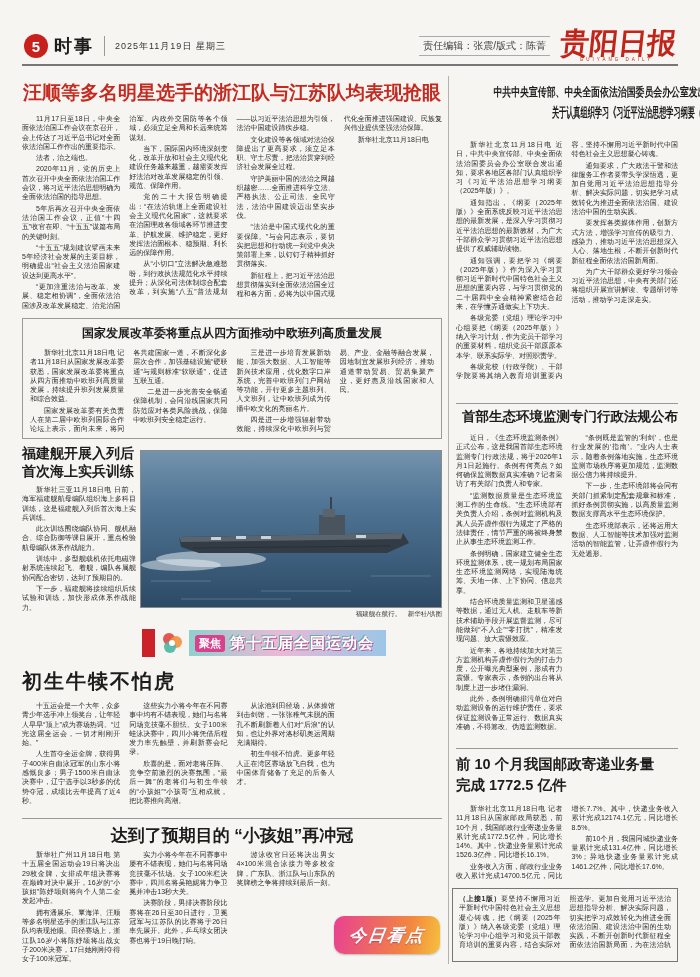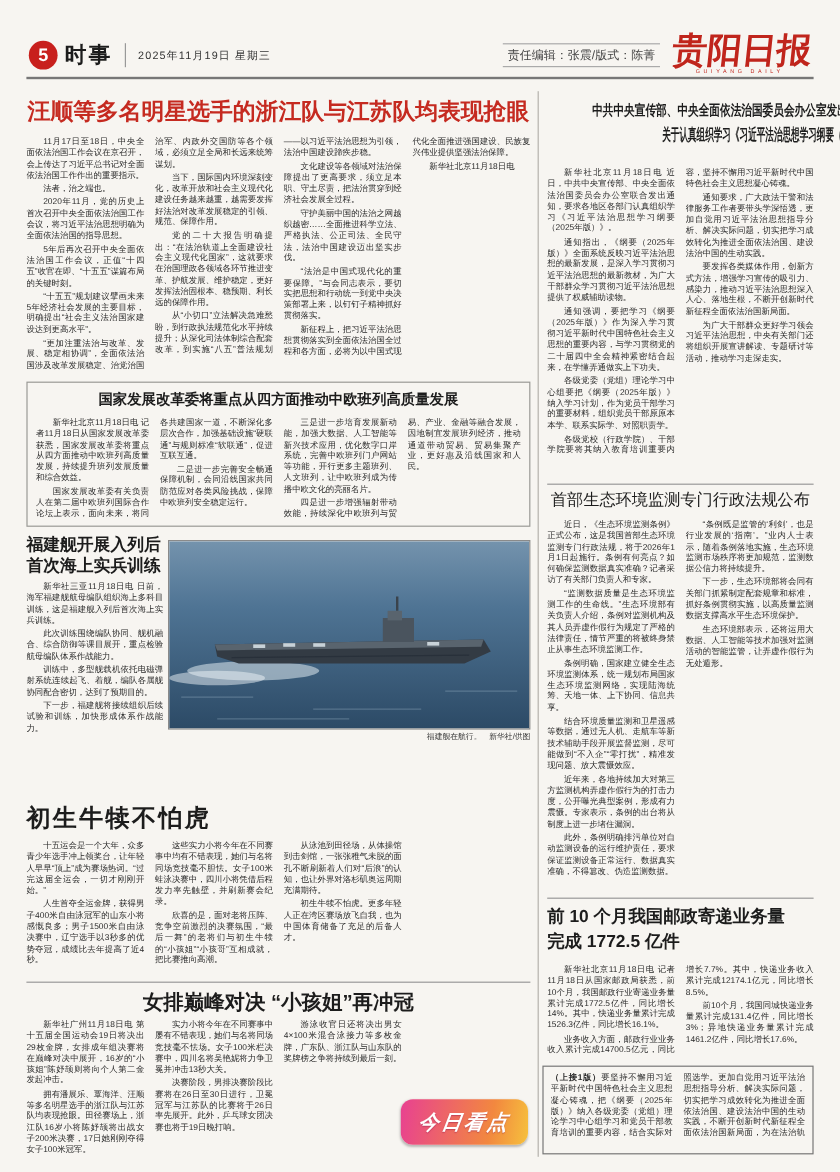--- a/index.html
+++ b/index.html
@@ -28,21 +28,21 @@
   
   .lead-hl{left:22px;top:80px;width:420px;text-align:center;color:#c52a20;font-weight:bold;
            font-size:19px;letter-spacing:0;white-space:nowrap;}
   .rail-box{left:22px;top:318px;width:404px;border:1px solid #9a9a96;padding:6px 7px 4px;}
   .rail-hl{text-align:center;font-weight:bold;font-size:12px;margin:0 0 6px;white-space:nowrap;}
   .fj-hl{font-size:14px;font-weight:bold;line-height:18px;margin:0 0 5px;}
   .games-hl{text-align:left;font-weight:bold;font-size:20px;margin:8px 0 6px;letter-spacing:2px;}
   .vb-hl{left:22px;top:824px;width:420px;text-align:center;font-weight:bold;font-size:17px;}
   .r-hl1,.r-hl2{text-align:center;font-weight:bold;white-space:nowrap;overflow:visible;}
   .squeeze{display:inline-block;white-space:nowrap;transform-origin:50% 50%;}
-  .eco-hl{left:456px;top:408px;width:222px;text-align:center;font-weight:normal;font-size:13.5px;white-space:nowrap;}
+  .eco-hl{left:456px;top:408px;width:222px;text-align:right;font-weight:bold;font-size:13.5px;white-space:nowrap;}
   .post-hl{left:456px;top:754px;width:222px;text-align:left;font-weight:bold;font-size:14.5px;line-height:21px;}
   .vdiv{left:448px;top:76px;width:1px;height:888px;background:#b5b2ac;}
   
   .photo{left:140px;top:450px;width:302px;}
   .photo svg{display:block;border:1px solid #8a8a8a;}
   .caption{font-size:6.5px;color:#333;text-align:right;margin-top:2px;}
   
   .badgerow{left:142px;top:628px;height:30px;display:flex;align-items:center;gap:4px;}
   .redblock{width:13px;height:28px;background:#cc2128;}
   .banner{height:26px;display:flex;align-items:center;gap:5px;padding:0 12px 0 6px;
@@ -156,36 +156,49 @@
         <rect x="70" y="86" width="10" height="3"></rect>
           <rect x="95" y="85" width="10" height="3"></rect>
         <rect x="120" y="85" width="10" height="3"></rect>
           <rect x="215" y="84" width="10" height="3"></rect>
       </g>
       <line x1="52" y1="97" x2="250" y2="95" stroke="#28303a" stroke-width="1"></line>
     </svg>
     <div class="caption">福建舰在航行。　新华社/供图</div>
   </div>
 
+  <div class="abs badgerow">
+    <div class="redblock"></div>
+    <svg width="26" height="26" viewBox="0 0 26 26">
+      <circle cx="10" cy="9" r="6" fill="#e2453f" opacity="0.9"></circle>
+      <circle cx="17" cy="12" r="6" fill="#f0923c" opacity="0.9"></circle>
+      <circle cx="11" cy="17" r="6" fill="#4eb6a4" opacity="0.9"></circle>
+      <circle cx="13" cy="13" r="3" fill="#fff"></circle>
+    </svg>
+    <div class="banner">
+      <span class="focus-tag">聚焦</span>
+      <span class="banner-title">第十五届全国运动会</span>
+    </div>
+  </div>
 
   <div class="abs" style="left:22px;top:660px;width:420px;">
     <div class="games-hl">初生牛犊不怕虎</div>
     <div class="cols c4" style="height:112px;">
         <p>十五运会是一个大年，众多青少年选手冲上领奖台，让年轻人早早“顶上”成为赛场热词。“过完这届全运会，一切才刚刚开始。”</p>
         <p>人生首夺全运金牌，获得男子400米自由泳冠军的山东小将感慨良多；男子1500米自由泳决赛中，辽宁选手以3秒多的优势夺冠，成绩比去年提高了近4秒。</p>
         <p>这些实力小将今年在不同赛事中均有不错表现，她们与名将同场竞技毫不胆怯。女子100米蛙泳决赛中，四川小将凭借后程发力率先触壁，并刷新赛会纪录。</p>
         <p>欣喜的是，面对老将压阵、竞争空前激烈的决赛氛围，“最后一舞”的老将们与初生牛犊的“小孩姐”“小孩哥”互相成就，把比赛推向高潮。</p>
         <p>从泳池到田径场，从体操馆到击剑馆，一张张稚气未脱的面孔不断刷新着人们对“后浪”的认知，也让外界对洛杉矶奥运周期充满期待。</p>
         <p>初生牛犊不怕虎。更多年轻人正在湾区赛场放飞自我，也为中国体育储备了充足的后备人才。</p>
       </div>
   </div>
 
   <div class="abs thinline" style="left:22px;top:818px;width:420px;"></div>
 
-  <div class="abs vb-hl">女排巅峰对决 “小孩姐”再冲冠</div>
+  <div class="abs vb-hl">达到了预期目的 “小孩姐”再冲冠</div>
   <div class="abs cols c4" style="left:22px;top:850px;width:420px;height:115px;">
       <p>新华社广州11月18日电 第十五届全国运动会19日将决出29枚金牌，女排成年组决赛将在巅峰对决中展开，16岁的“小孩姐”陈妤颉则将向个人第二金发起冲击。</p>
       <p>拥有潘展乐、覃海洋、汪顺等多名明星选手的浙江队与江苏队均表现抢眼。田径赛场上，浙江队16岁小将陈妤颉将出战女子200米决赛，17日她刚刚夺得女子100米冠军。</p>
       <p>实力小将今年在不同赛事中屡有不错表现，她们与名将同场竞技毫不怯场。女子100米栏决赛中，四川名将吴艳妮将力争卫冕并冲击13秒大关。</p>
       <p>决赛阶段，男排决赛阶段比赛将在26日至30日进行，卫冕冠军与江苏队的比赛将于26日率先展开。此外，乒乓球女团决赛也将于19日晚打响。</p>
       <p>游泳收官日还将决出男女4×100米混合泳接力等多枚金牌，广东队、浙江队与山东队的奖牌榜之争将持续到最后一刻。</p>
     </div>
 
   <div class="abs todaybadge">
     <span>今日看点</span>

